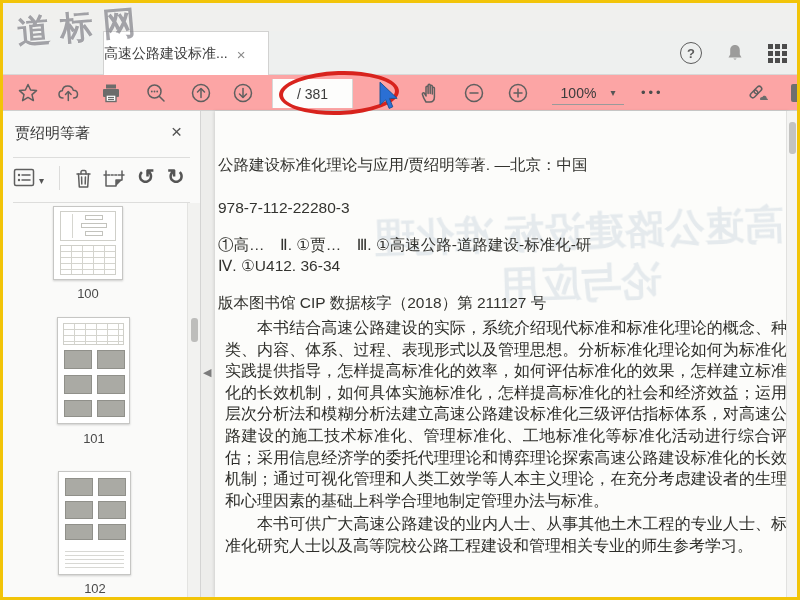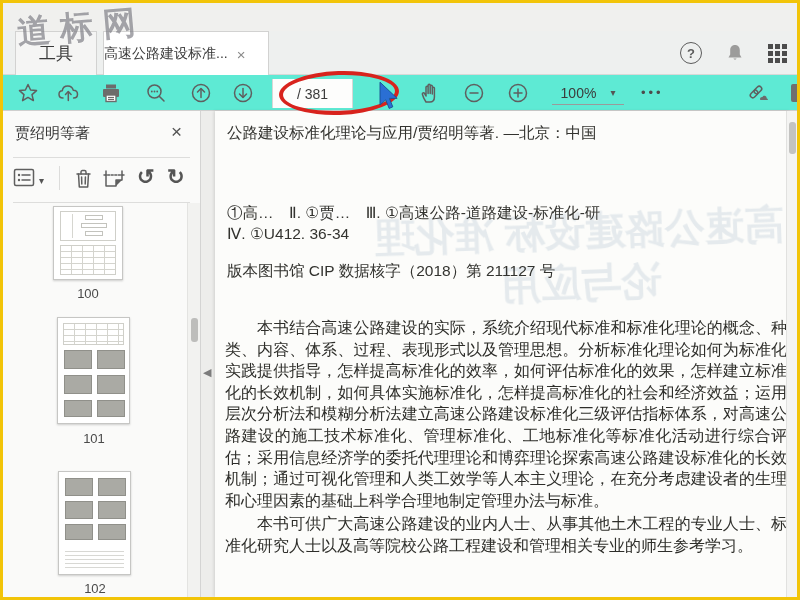--- a/index.html
+++ b/index.html
@@ -24,21 +24,21 @@
   .tab-doc{position:absolute;left:100px;top:0;width:166px;height:45px;background:#fff;border:1px solid #d2d2d1;border-bottom:none;
     display:flex;align-items:center;gap:9px;font-size:14px;color:#3a3a3a;}
   .tab-doc .x{color:#8a8a8a;font-size:15px;line-height:1;}
   .tabbar-right{position:absolute;right:10px;top:0;height:44px;display:flex;align-items:center;gap:22px;}
   .help-circle{width:22px;height:22px;border:1.6px solid #5c5c5c;border-radius:50%;display:flex;align-items:center;justify-content:center;
     font-size:13px;font-weight:bold;color:#5c5c5c;}
   .grid-icon{display:grid;grid-template-columns:repeat(3,5px);grid-template-rows:repeat(3,5px);gap:2px;}
   .grid-icon span{background:#4c4c4c;}
 
   
-  .toolbar{position:absolute;left:0;top:72px;right:0;height:36px;background:#5eead4;border-bottom:1px solid #cfcfce;text-align:right;}
+  .toolbar{position:absolute;left:0;top:72px;right:0;height:36px;background:#fca5a5;border-bottom:1px solid #cfcfce;text-align:right;}
   .tbi{position:absolute;top:7px;width:22px;height:22px;}
   .tbi svg{display:block;}
   .vline{position:absolute;top:5px;width:1px;height:26px;background:#dcdcdb;}
   .pagefield{position:absolute;left:269px;top:4px;width:81px;height:29px;border-left:1px solid #d7d7d6;border-right:1px solid #d7d7d6;
     display:flex;align-items:center;justify-content:center;font-size:14px;color:#3c3c3c;background:#fdfdfc;}
   .zoomlevel{position:absolute;left:549px;top:6px;width:72px;height:24px;display:flex;align-items:center;justify-content:center;gap:14px;
     font-size:14px;color:#3c3c3c;border-bottom:1px solid #9a9a9a;}
   .zoomlevel .caret{font-size:10px;color:#555;}
   .more-dots{position:absolute;left:638px;top:10px;font-size:13px;letter-spacing:3px;color:#4c4c4c;}
   .edge-cut{position:absolute;left:788px;top:9px;width:9px;height:18px;background:#6f6f6f;border-radius:2px 0 0 2px;}
@@ -68,41 +68,40 @@
     repeating-linear-gradient(#0000,#0000 5px,#d4d4ce 5px,#d4d4ce 6px),
     repeating-linear-gradient(90deg,#0000,#0000 10px,#d4d4ce 10px,#d4d4ce 11px);}
   .sp-scroll{position:absolute;right:0;top:92px;bottom:0;width:13px;background:#f2f2f0;border-left:1px solid #e3e3e1;}
   .sp-thumbbar{position:absolute;left:3px;top:115px;width:7px;height:24px;background:#bdbdbb;border-radius:3px;}
 
   
   .docarea{position:absolute;left:198px;top:108px;right:0;bottom:0;background:#ededeb;}
   .collapse{position:absolute;left:2px;top:255px;font-size:11px;color:#7c7c7c;}
   .page{position:absolute;left:14px;top:0;width:575px;height:486px;background:#fcfcfa;box-shadow:-1px 0 3px rgba(0,0,0,0.12);overflow:hidden;}
   .serif{font-family:"Liberation Serif",serif;color:#33332f;}
-  .cipline{position:absolute;left:12px;font-size:15.5px;white-space:nowrap;}
+  .cipline{position:absolute;left:3px;font-size:15.5px;white-space:nowrap;margin-top:32px;}
   .para{position:absolute;left:10px;width:562px;font-size:16px;line-height:21.6px;text-align:justify;text-indent:2em;color:#2e2e2a;}
   .bleed{position:absolute;left:150px;top:95px;width:430px;font-size:40px;font-weight:bold;line-height:52px;text-align:center;
     color:rgba(110,145,170,0.16);transform:scaleX(-1) rotate(2deg);filter:blur(0.5px);pointer-events:none;font-family:"Liberation Serif",serif;}
   .wm-bottom{position:absolute;right:10px;bottom:8px;font-size:20px;color:#a6a6a4;font-family:"DejaVu Sans Mono",monospace;letter-spacing:1px;}
   .doc-scroll{position:absolute;right:0;top:0;width:11px;bottom:0;background:#f4f4f2;border-left:1px solid #e1e1df;}
   .doc-thumb{position:absolute;left:2px;top:11px;width:7px;height:32px;background:#c3c3c1;border-radius:3px;}
 
   .ic{stroke:#5f5f5f;stroke-width:1.5;fill:none;stroke-linecap:round;stroke-linejoin:round;}
 </style>
 </head>
 <body>
 
 <div id="screen">
 <div id="inner">
 
 
   <div class="wm-top">道标网</div>
 
   <div class="tabbar">
-    <div class="tab-tools">工具</div>
     <div class="tab-doc">
       <span>高速公路建设标准...</span>
       <span class="x">×</span>
     </div>
     <div class="tabbar-right">
       <div class="help-circle">?</div>
       <svg width="22" height="22" viewBox="0 0 22 22">
         <path d="M11 3 C8 3 6.2 5.2 6.2 8 L6.2 12.5 L4.5 15.5 L17.5 15.5 L15.8 12.5 L15.8 8 C15.8 5.2 14 3 11 3 Z" fill="#9c9c9b"></path>
         <path d="M9.4 16.5 a1.7 1.7 0 0 0 3.2 0 Z" fill="#9c9c9b"></path>
       </svg>
@@ -289,20 +288,21 @@
     </div>
   </div>
 
   <div class="docarea">
     <div class="collapse">◀</div>
 
     <div class="page serif">
       <div class="bleed">高速公路建设标 准化理论与应用</div>
 
       <div class="cipline" style="top:12px">公路建设标准化理论与应用/贾绍明等著. —北京：中国</div>
+      <div class="cipline" style="top:56px">978-7-112-22280-3</div>
       <div class="cipline" style="top:92px">①高…　Ⅱ. ①贾…　Ⅲ. ①高速公路-道路建设-标准化-研</div>
       <div class="cipline" style="top:114px">Ⅳ. ①U412. 36-34</div>
       <div class="cipline" style="top:150px">版本图书馆 CIP 数据核字（2018）第 211127 号</div>
 
       <div class="para serif" style="top:206px">本书结合高速公路建设的实际，系统介绍现代标准和标准化理论的概念、种类、内容、体系、过程、表现形式以及管理思想。分析标准化理论如何为标准化实践提供指导，怎样提高标准化的效率，如何评估标准化的效果，怎样建立标准化的长效机制，如何具体实施标准化，怎样提高标准化的社会和经济效益；运用层次分析法和模糊分析法建立高速公路建设标准化三级评估指标体系，对高速公路建设的施工技术标准化、管理标准化、工地标准化等标准化活动进行综合评估；采用信息经济学的委托代理理论和博弈理论探索高速公路建设标准化的长效机制；通过可视化管理和人类工效学等人本主义理论，在充分考虑建设者的生理和心理因素的基础上科学合理地制定管理办法与标准。</div>
       <div class="para serif" style="top:402px">本书可供广大高速公路建设的业内人士、从事其他土木工程的专业人士、标准化研究人士以及高等院校公路工程建设和管理相关专业的师生参考学习。</div>
 
     </div>
 
     <div class="doc-scroll">

